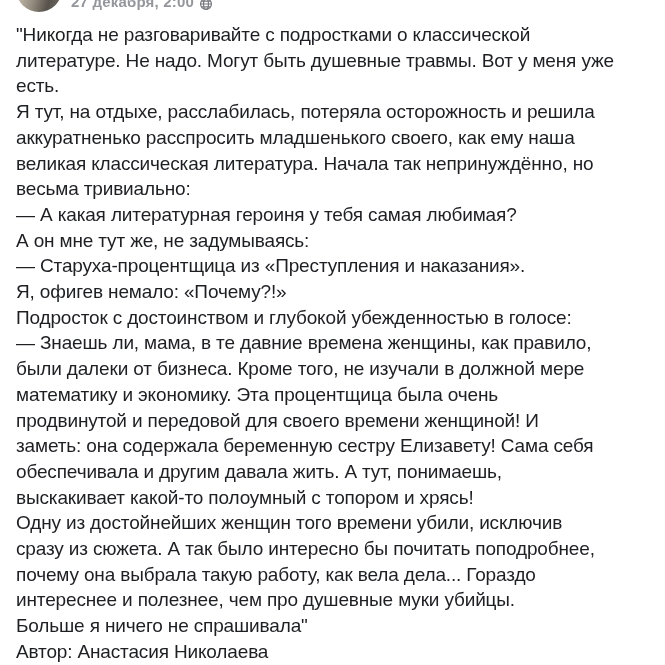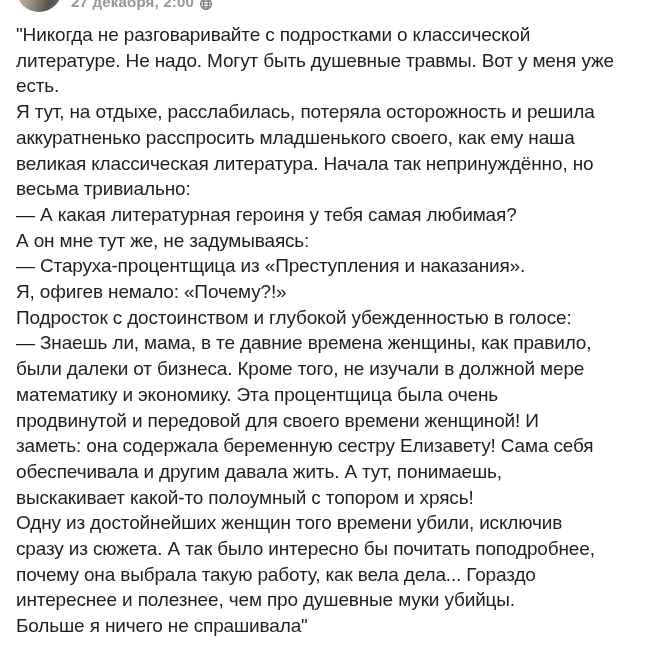--- a/index.html
+++ b/index.html
@@ -100,13 +100,14 @@
 математику и экономику. Эта процентщица была очень
 продвинутой и передовой для своего времени женщиной! И
 заметь: она содержала беременную сестру Елизавету! Сама себя
 обеспечивала и другим давала жить. А тут, понимаешь,
 выскакивает какой-то полоумный с топором и хрясь!
 Одну из достойнейших женщин того времени убили, исключив
 сразу из сюжета. А так было интересно бы почитать поподробнее,
 почему она выбрала такую работу, как вела дела... Гораздо
 интереснее и полезнее, чем про душевные муки убийцы.
 Больше я ничего не спрашивала"</div>
+  <div class="post-author">Автор: Анастасия Николаева</div>
 </div>
 
 </body></html>

